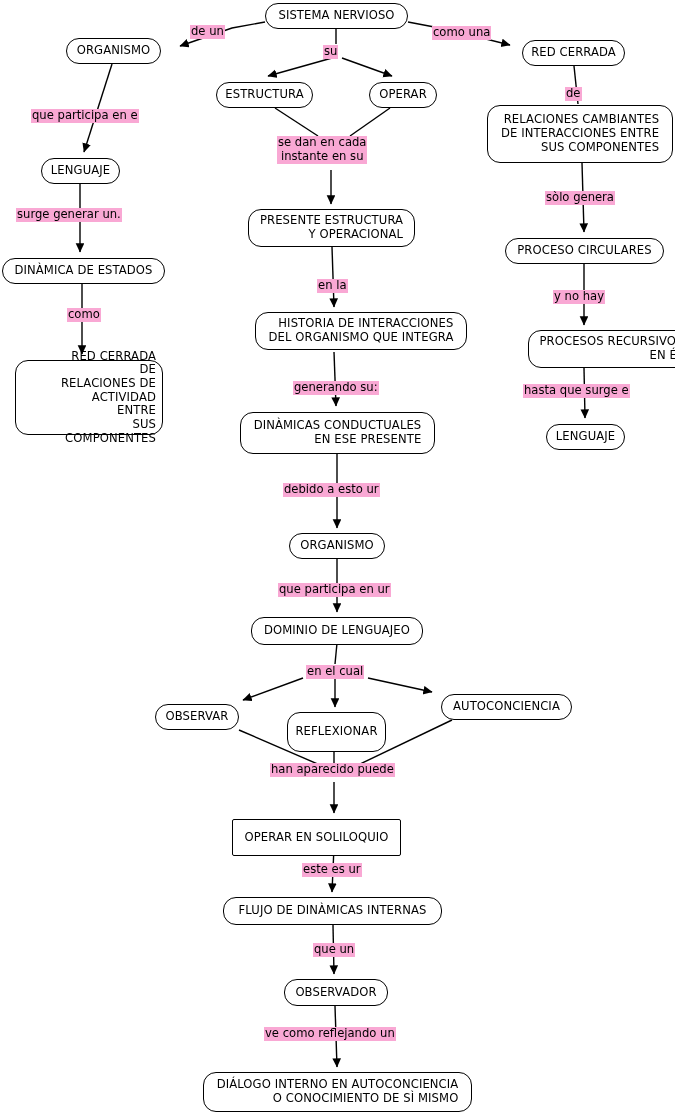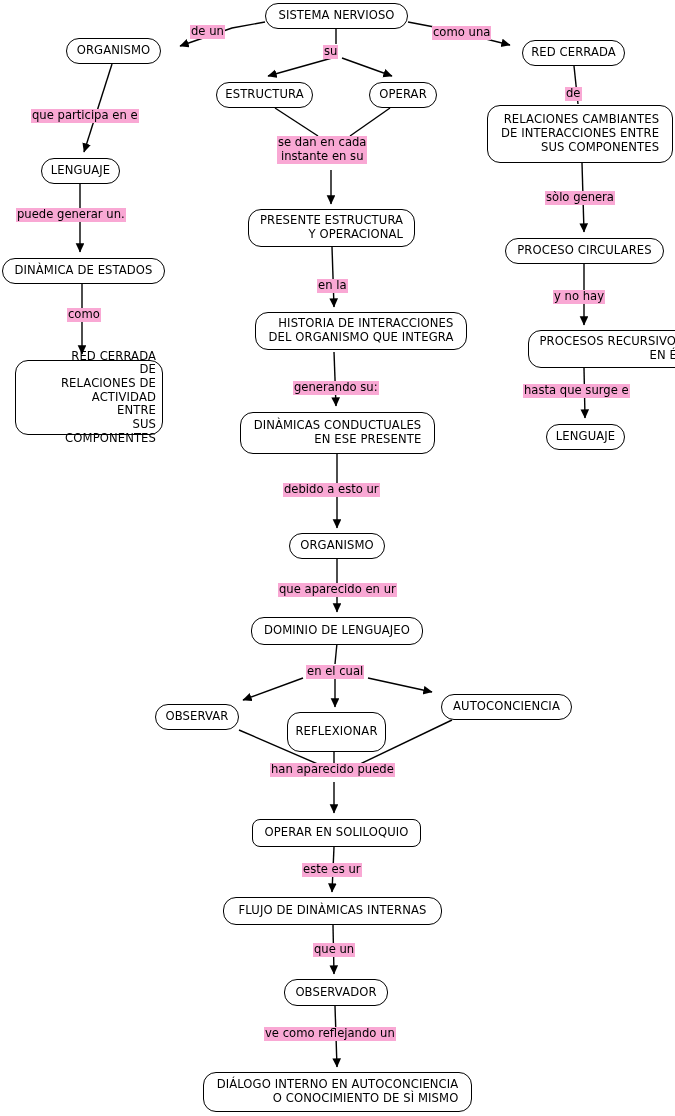--- a/index.html
+++ b/index.html
@@ -120,42 +120,42 @@
 ACTIVIDAD ENTRE
 SUS COMPONENTES</div>
       <div class="node" style="left: 240px; top: 412px; width: 195px; height: 42px; border-radius: 13px;">DINÀMICAS CONDUCTUALES
 EN ESE PRESENTE</div>
       <div class="node" style="left: 546px; top: 424px; width: 79px; height: 26px; border-radius: 13px;">LENGUAJE</div>
       <div class="node" style="left: 289px; top: 533px; width: 96px; height: 26px; border-radius: 13px;">ORGANISMO</div>
       <div class="node" style="left: 251px; top: 617px; width: 172px; height: 28px; border-radius: 13px;">DOMINIO DE LENGUAJEO</div>
       <div class="node" style="left: 441px; top: 694px; width: 131px; height: 26px; border-radius: 13px;">AUTOCONCIENCIA</div>
       <div class="node" style="left: 155px; top: 704px; width: 84px; height: 26px; border-radius: 13px;">OBSERVAR</div>
       <div class="node" style="left: 287px; top: 712px; width: 99px; height: 40px; border-radius: 13px;">REFLEXIONAR</div>
-      <div class="node" style="left: 252px; top: 819px; width: 169px; height: 28px; border-radius: 8px;">OPERAR EN SOLILOQUIO</div>
+      <div class="node" style="left: 232px; top: 819px; width: 169px; height: 37px; border-radius: 2px;">OPERAR EN SOLILOQUIO</div>
       <div class="node" style="left: 223px; top: 897px; width: 219px; height: 28px; border-radius: 13px;">FLUJO DE DINÀMICAS INTERNAS</div>
       <div class="node" style="left: 284px; top: 979px; width: 104px; height: 27px; border-radius: 13px;">OBSERVADOR</div>
       <div class="node" style="left: 203px; top: 1072px; width: 269px; height: 40px; border-radius: 13px;">DIÁLOGO INTERNO EN AUTOCONCIENCIA
 O CONOCIMIENTO DE SÌ MISMO</div>
     </div>
   <div id="label-layer">
       <div class="link-label" style="left: 190px; top: 25px;">de un</div>
       <div class="link-label" style="left: 432px; top: 26px;">como una</div>
       <div class="link-label" style="left: 323px; top: 45px;">su</div>
       <div class="link-label" style="left: 277px; top: 136px;">se dan en cada
 instante en su</div>
       <div class="link-label" style="left: 31px; top: 101px; margin-top: 8px;">que participa en e</div>
-      <div class="link-label" style="left: 16px; top: 208px;">puede generar un.</div>
+      <div class="link-label" style="left: 16px; top: 208px;">surge generar un.</div>
       <div class="link-label" style="left: 67px; top: 308px;">como</div>
       <div class="link-label" style="left: 565px; top: 87px;">de</div>
       <div class="link-label" style="left: 545px; top: 191px;">sòlo genera</div>
       <div class="link-label" style="left: 553px; top: 290px;">y no hay</div>
       <div class="link-label" style="left: 523px; top: 384px;">hasta que surge e</div>
       <div class="link-label" style="left: 317px; top: 279px;">en la</div>
       <div class="link-label" style="left: 293px; top: 381px;">generando su:</div>
       <div class="link-label" style="left: 283px; top: 483px;">debido a esto ur</div>
-      <div class="link-label" style="left: 278px; top: 583px;">que aparecido en ur</div>
+      <div class="link-label" style="left: 278px; top: 583px;">que participa en ur</div>
       <div class="link-label" style="left: 306px; top: 665px;">en el cual</div>
       <div class="link-label" style="left: 270px; top: 763px;">han aparecido puede</div>
       <div class="link-label" style="left: 302px; top: 863px;">este es ur</div>
       <div class="link-label" style="left: 313px; top: 943px;">que un</div>
       <div class="link-label" style="left: 264px; top: 1027px;">ve como reflejando un</div>
     </div>
 </div>
 
 </body></html>

